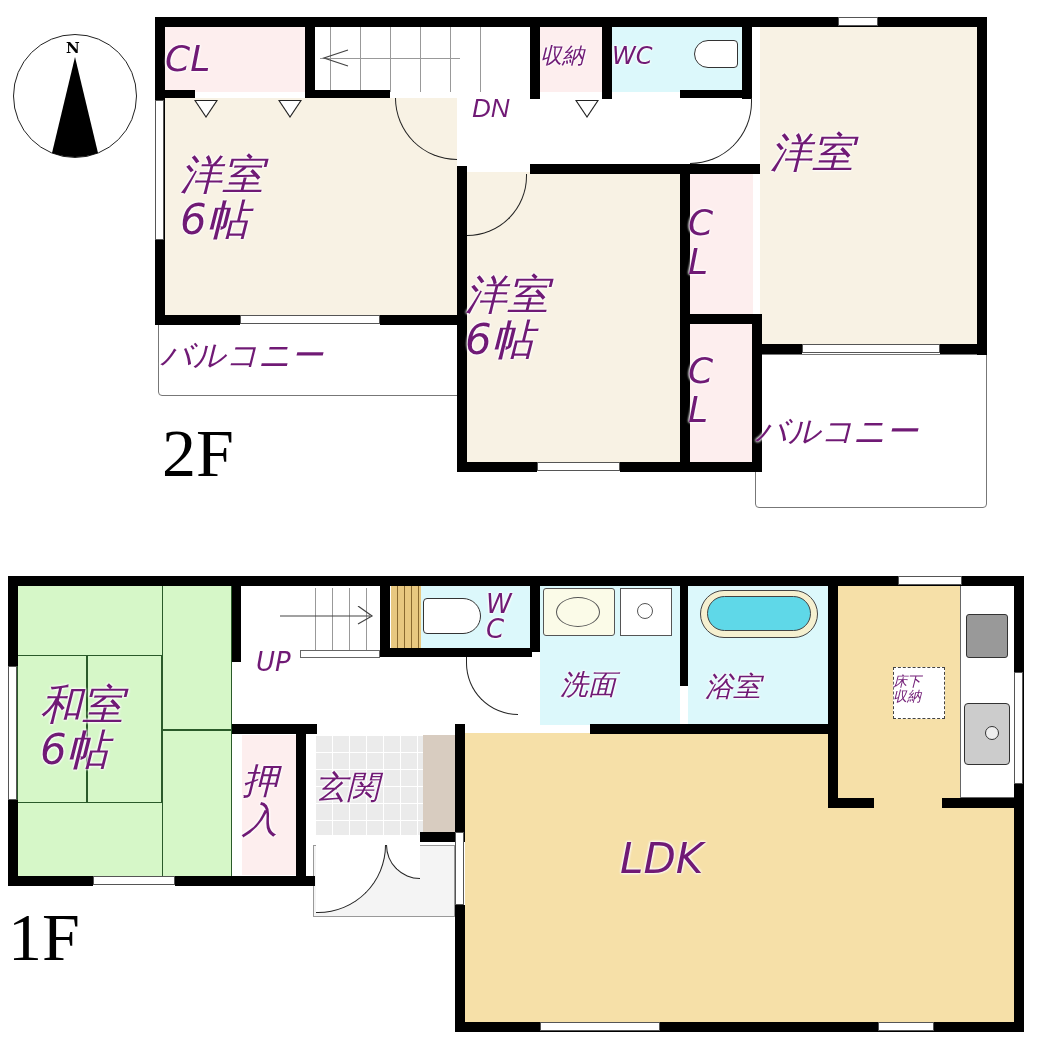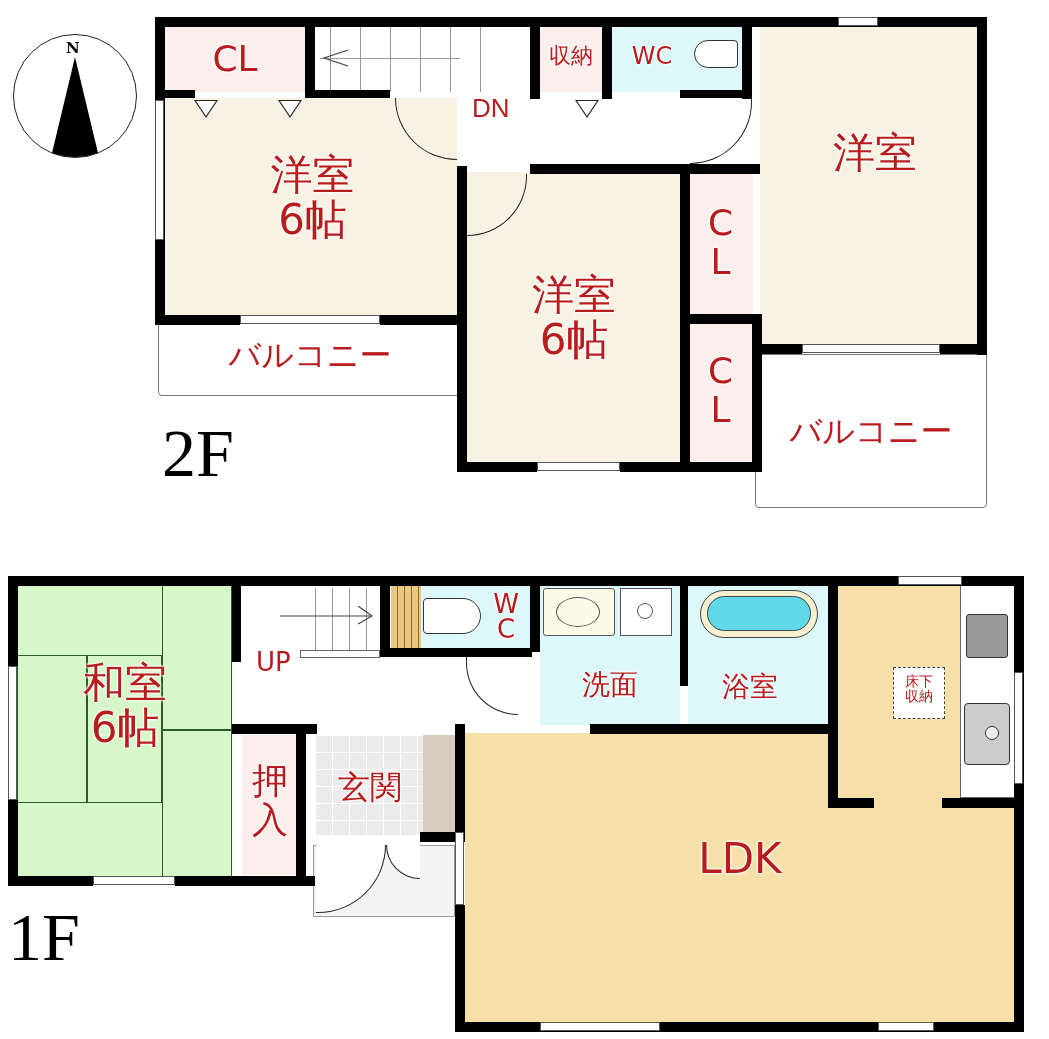--- a/index.html
+++ b/index.html
@@ -1,22 +1,22 @@
 <!DOCTYPE html>
 <html><head>
 <meta charset="utf-8">
 <style>
   * { box-sizing: border-box; margin: 0; padding: 0; }
   body { width: 1049px; height: 1039px; background: #ffffff; position: relative; overflow: hidden;
          font-family: "DejaVu Sans", "Liberation Sans", sans-serif; }
   .abs { position: absolute; }
   .room { position: absolute; }
   .wall { position: absolute; background: #000; }
-  .label { position: absolute; text-align: center; color: #b91c1c; line-height: 1.08;
-           text-shadow: 0 0 3px #fff, 0 0 3px #fff, 0 0 3px #fff; white-space: nowrap; }
+  .label { position: absolute; text-align: left; color: #701a75; line-height: 1.08;
+           text-shadow: 0 0 3px #fff, 0 0 3px #fff, 0 0 3px #fff; white-space: nowrap; font-style: italic; }
   .lg { font-size: 42px; }
   .md { font-size: 36px; }
   .sm { font-size: 26px; }
   .xs { font-size: 14px; }
   .win { position: absolute; background: #fff; border: 1.5px solid #555; }
   .thin { position: absolute; border: 1.5px solid #777; background: #fff; }
   .tri-d { position: absolute; width: 0; height: 0; border-left: 12px solid transparent;
            border-right: 12px solid transparent; border-top: 18px solid #222; }
   .tri-d::after { content: ""; position: absolute; left: -10px; top: -17px; border-left: 10px solid transparent;
            border-right: 10px solid transparent; border-top: 15px solid #fff; }
@@ -208,21 +208,21 @@
   <div class="win" style="left:540px;top:1022px;width:120px;height:9px;"></div>
   <div class="win" style="left:878px;top:1022px;width:56px;height:9px;"></div>
   <div class="win" style="left:898px;top:576px;width:64px;height:9px;"></div>
   <div class="win" style="left:455px;top:832px;width:9px;height:73px;"></div>
   <div class="win" style="left:1014px;top:672px;width:9px;height:112px;"></div>
 
   <div class="abs" style="left:466px;top:657px;width:52px;height:58px;border:1.5px solid #222;border-top:none;border-right:none;border-radius:0 0 0 52px;"></div>
   <div class="abs" style="left:316px;top:845px;width:70px;height:68px;border:1.5px solid #222;border-top:none;border-left:none;border-radius:0 0 70px 0;background:#fff;"></div>
   <div class="abs" style="left:386px;top:845px;width:34px;height:34px;border:1.5px solid #222;border-top:none;border-right:none;border-radius:0 0 0 34px;background:#fff;"></div>
 
-  <div class="label" style="left:40px;top:660px;width:170px;">
+  <div class="label" style="left:40px;top:682px;width:170px;">
     <div class="lg">和室</div>
     <div class="lg">6帖</div>
   </div>
   <div class="label md" style="left:242px;top:762px;width:56px;">
     <div>押</div>
     <div>入</div>
   </div>
   <div class="label" style="left:315px;top:770px;width:110px;font-size:32px;">玄関</div>
   <div class="label sm" style="left:256px;top:648px;">UP</div>
   <div class="label" style="left:486px;top:592px;width:40px;font-size:26px;line-height:0.95;">

